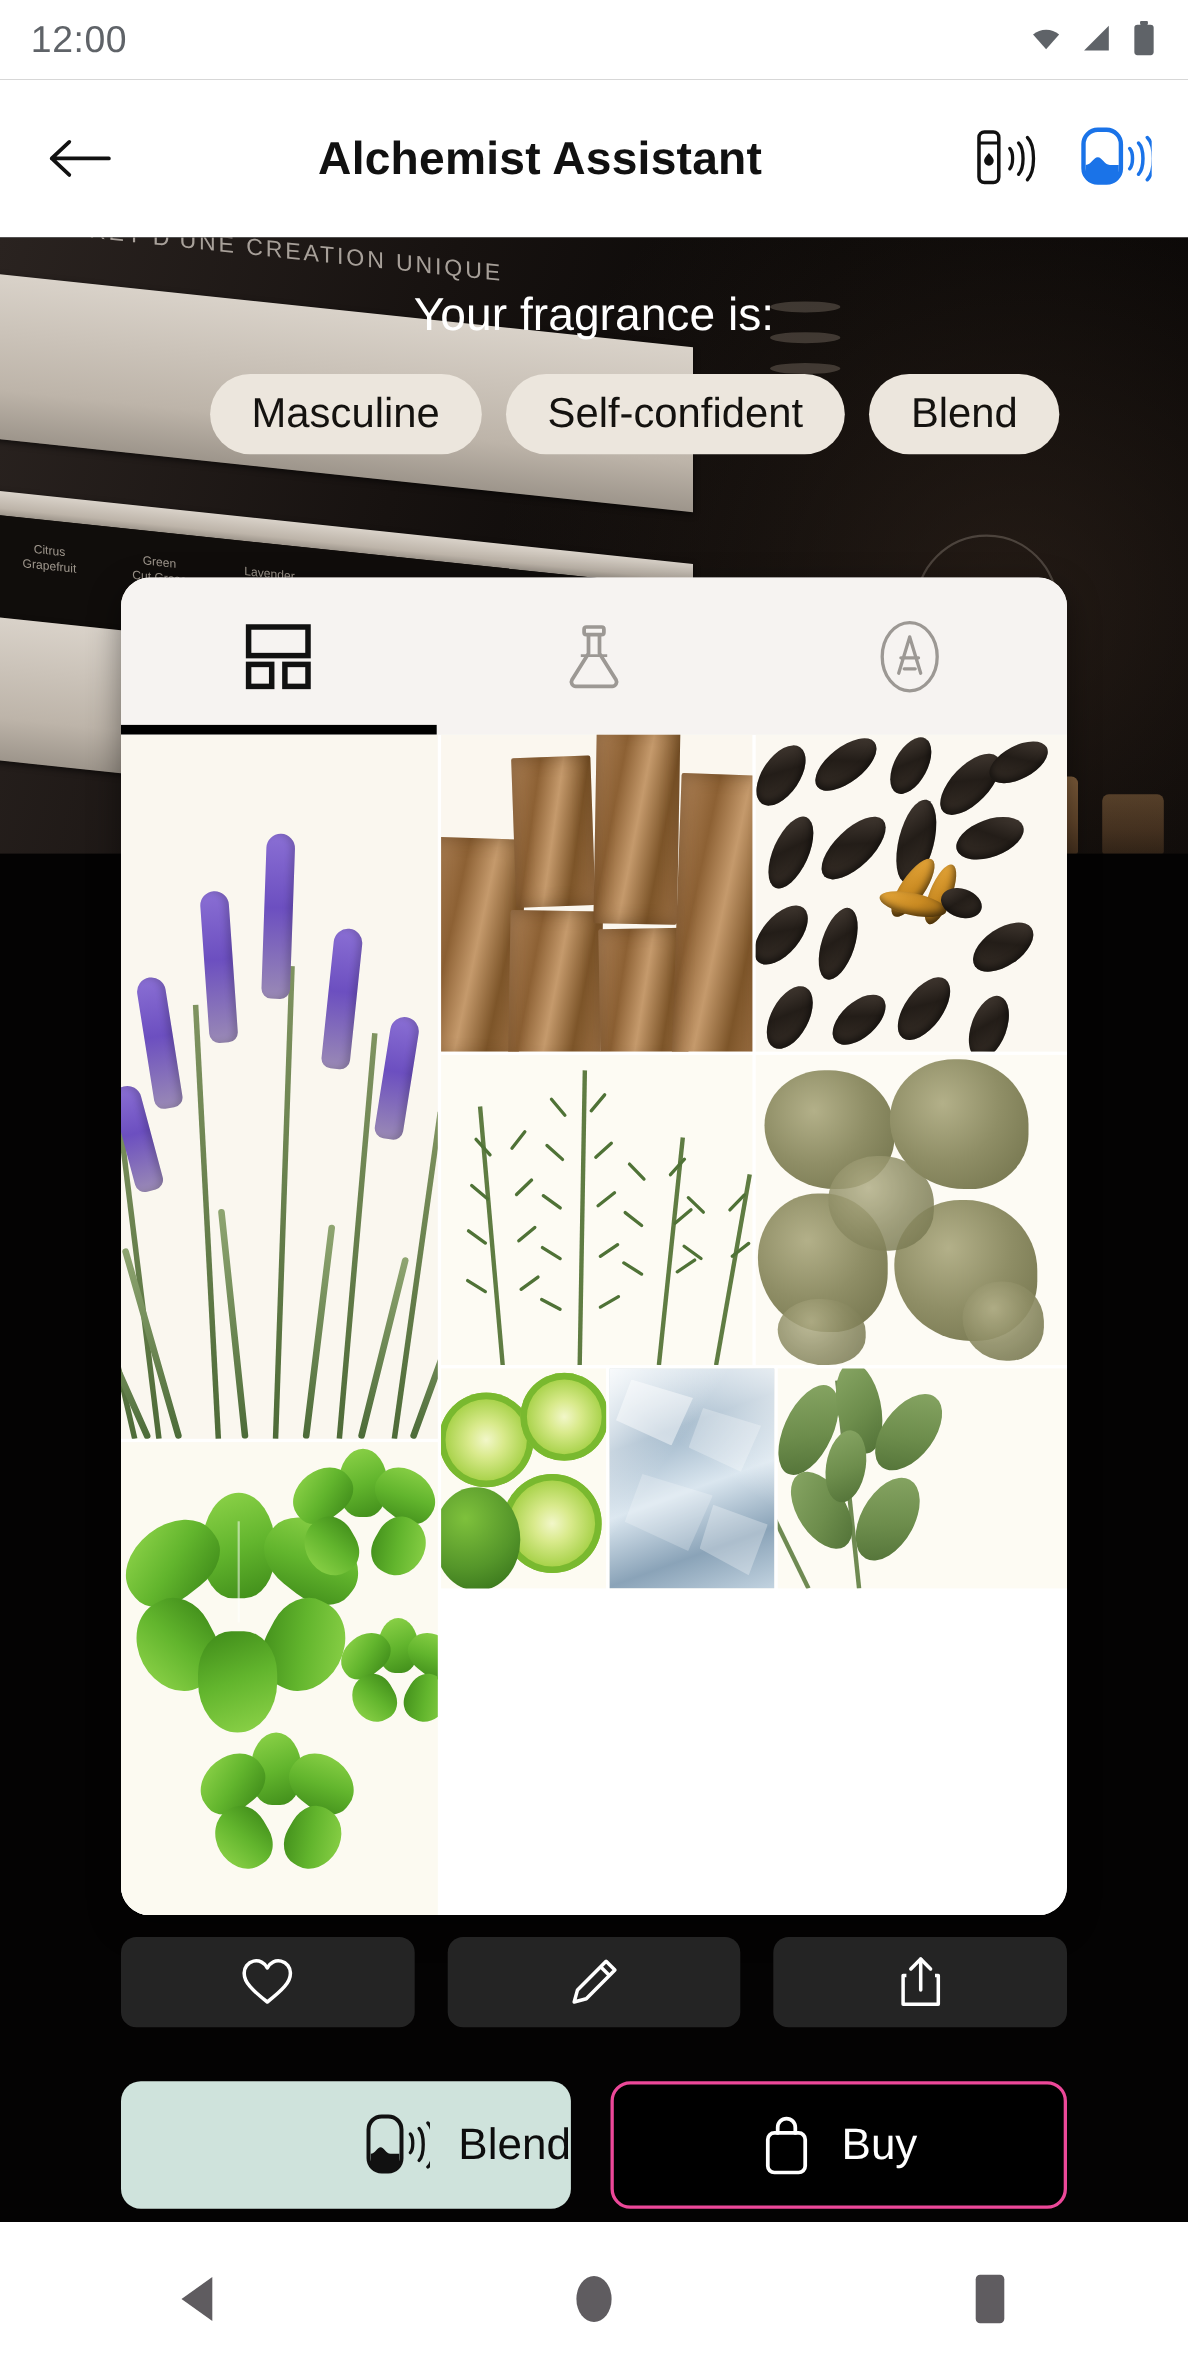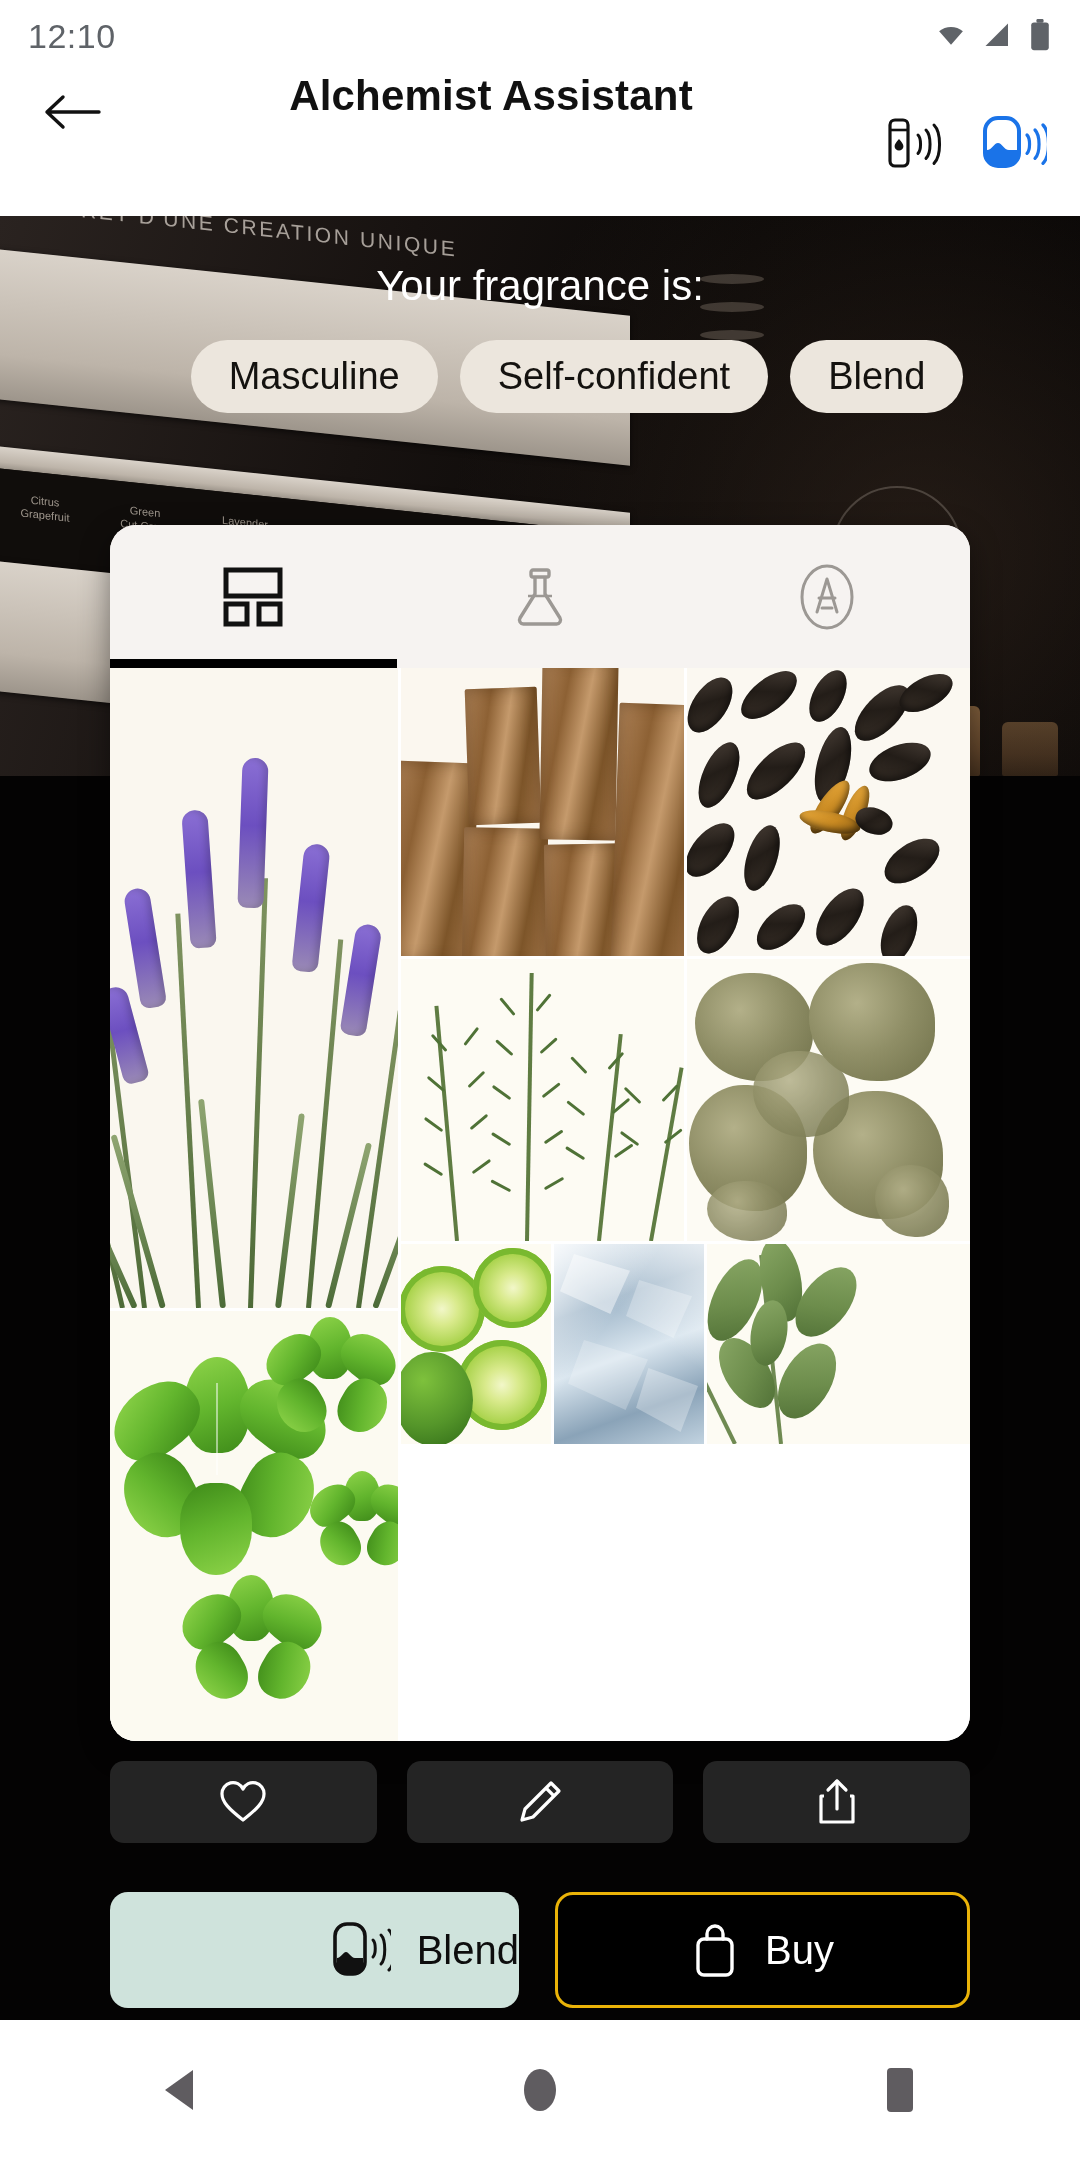--- a/index.html
+++ b/index.html
@@ -15,21 +15,21 @@
     position:absolute; top:0; left:0; width:1080px; height:72px;
     background:#ffffff; display:flex; align-items:center;
     justify-content:space-between; padding:0 28px;
   }
   .status-time { font-size:34px; color:#5f6368; letter-spacing:0.5px; }
   .status-icons { display:flex; align-items:center; gap:14px; }
 
   
   .appbar {
     position:absolute; top:72px; left:0; width:1080px; height:144px;
-    background:#ffffff; display:flex; padding:0 32px;
+    background:#ffffff; display:flex; align-items:center; padding:0 32px;
   }
   .back-btn { width:80px; height:80px; display:flex; align-items:center; justify-content:center; }
   .appbar-title {
     flex:1; text-align:center; font-size:42px; font-weight:bold;
     color:#111; letter-spacing:0.2px; margin-left:-10px;
   }
   .appbar-actions { display:flex; align-items:center; gap:28px; }
   .appbar-icon { width:70px; height:70px; display:flex; align-items:center; justify-content:center; }
 
   
@@ -240,36 +240,36 @@
 
   .cta-row {
     position:absolute; top:1676px; left:110px; width:860px; height:116px;
     display:flex; gap:36px; z-index:6;
   }
   .cta {
     flex:1; border-radius:18px; display:flex; align-items:center;
     justify-content:center; gap:26px; font-size:40px;
   }
   .cta-blend { background:#cfe3dc; color:#0d0d0d;justify-content:flex-end; }
-  .cta-buy { background:#000; color:#fff; border:3px solid #eab308; }
+  .cta-buy { background:#000; color:#fff; border:3px solid #ec4899; }
 
   
   .navbar {
     position:absolute; bottom:0; left:0; width:1080px; height:140px;
     background:#ffffff; display:flex; align-items:center; justify-content:space-around;
   }
   .nav-item { width:120px; height:120px; display:flex; align-items:center; justify-content:center; }
 </style>
 </head>
 <body>
 
 <div class="phone">
 
   <div class="statusbar">
-    <div class="status-time">12:10</div>
+    <div class="status-time">12:00</div>
     <div class="status-icons">
       <svg width="34" height="30" viewBox="0 0 24 24">
         <path d="M12 19 2.5 8.2c5.3-4.6 13.7-4.6 19 0Z" fill="#5f6368"></path>
       </svg>
       <svg width="32" height="30" viewBox="0 0 24 24">
         <path d="M2 20h18V2Z" fill="#5f6368"></path>
       </svg>
       <svg width="24" height="34" viewBox="0 0 14 24">
         <rect x="4.5" y="0" width="5" height="2.6" rx="0.8" fill="#5f6368"></rect>
         <rect x="0.8" y="2.4" width="12.4" height="19.6" rx="2" fill="#5f6368"></rect>

